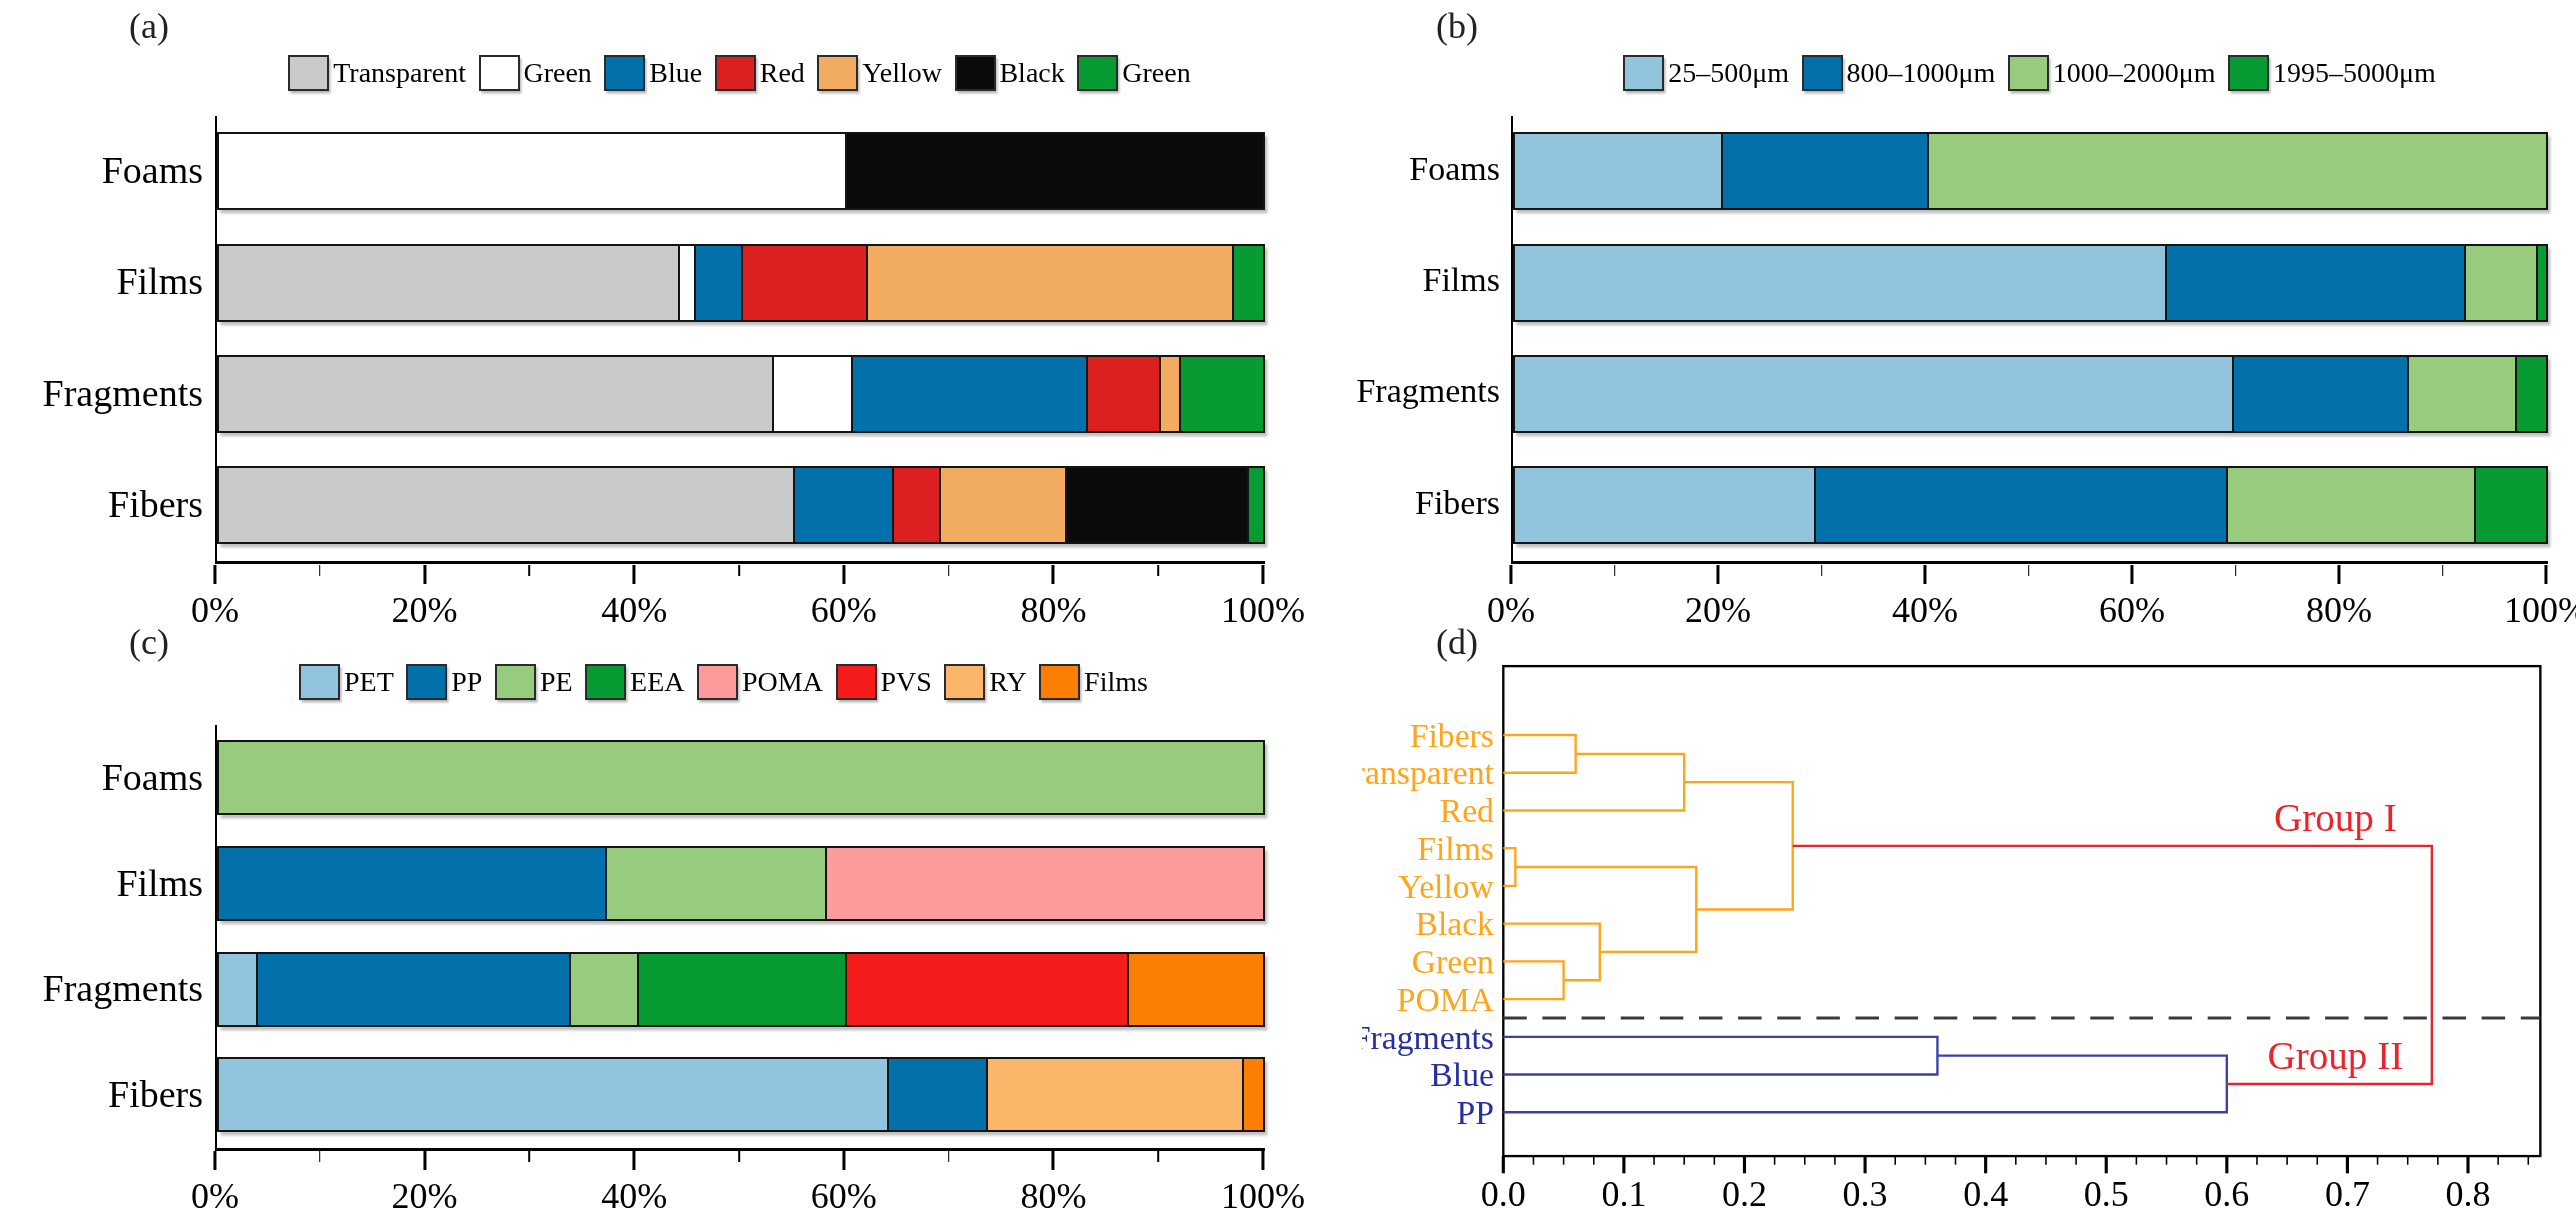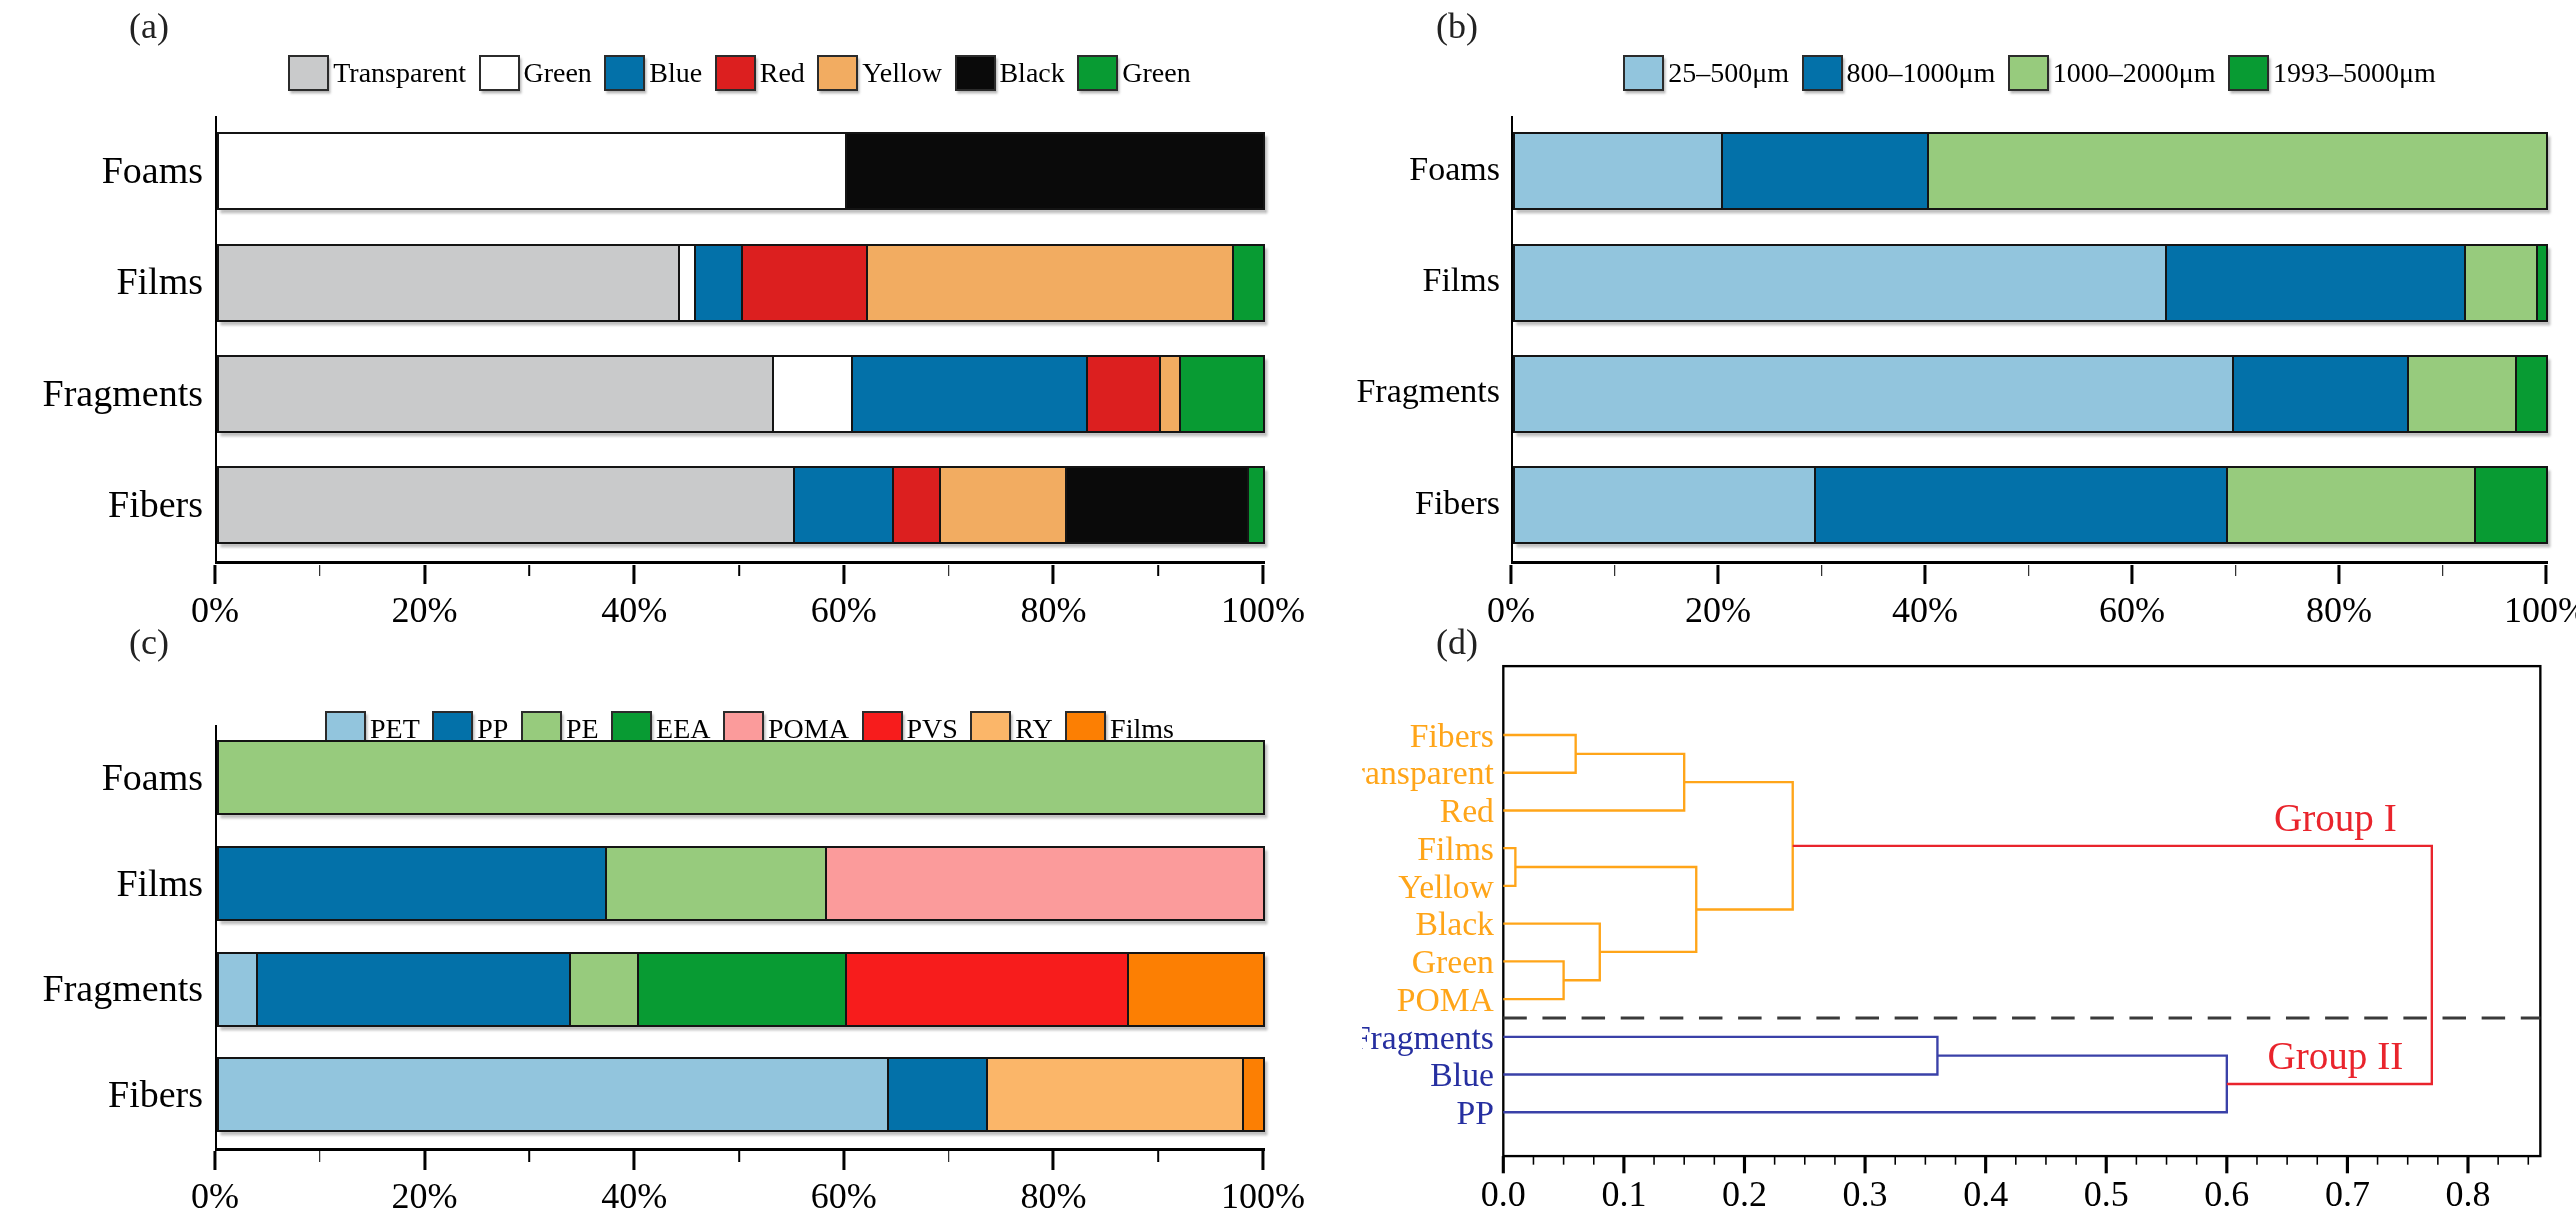--- a/index.html
+++ b/index.html
@@ -128,21 +128,21 @@
         <div class="li">
           <span class="sw" style="background: rgb(3, 113, 169);"></span>
           <span class="ll">800–1000μm</span>
         </div>
         <div class="li">
           <span class="sw" style="background: rgb(151, 203, 125);"></span>
           <span class="ll">1000–2000μm</span>
         </div>
         <div class="li">
           <span class="sw" style="background: rgb(8, 155, 51);"></span>
-          <span class="ll">1993–5000μm</span>
+          <span class="ll">1995–5000μm</span>
         </div>
       </div>
     <div class="cats">
         <div class="cat" style="font-size: 34px; right: 1076px; top: 150px;">Foams</div>
         <div class="cat" style="font-size: 34px; right: 1076px; top: 261px;">Films</div>
         <div class="cat" style="font-size: 34px; right: 1076px; top: 372px;">Fragments</div>
         <div class="cat" style="font-size: 34px; right: 1076px; top: 484px;">Fibers</div>
       </div>
     <div class="plot" style="left:149px;top:116px;width:1035px;height:445px;">
         <div class="bar" style="top: 16.4px; height: 78px;">
@@ -185,21 +185,21 @@
         <div class="tick" style="left: 80%; width: 3.1px; height: 19px;"></div>
         <div class="xlab" style="left: 80%;">80%</div>
         <div class="tick" style="left: 90%; width: 1.6px; height: 11px;"></div>
         <div class="tick" style="left: 100%; width: 3.1px; height: 19px;"></div>
         <div class="xlab" style="left: 100%;">100%</div>
       </div>
   </section>
 
   <section class="panel" style="left:0;top:619px;width:1362px;height:597px;">
     <div class="ptag" style="left:129px;top:1.6px;">(c)</div>
-    <div class="legend" style="left:225px;top:39px;width:1049px;height:47px;margin-top:47px;">
+    <div class="legend" style="left:199px;top:39px;width:1049px;height:47px;">
         <div class="li">
           <span class="sw" style="background: rgb(146, 197, 221);"></span>
           <span class="ll">PET</span>
         </div>
         <div class="li">
           <span class="sw" style="background: rgb(3, 113, 169);"></span>
           <span class="ll">PP</span>
         </div>
         <div class="li">
           <span class="sw" style="background: rgb(151, 203, 125);"></span>

